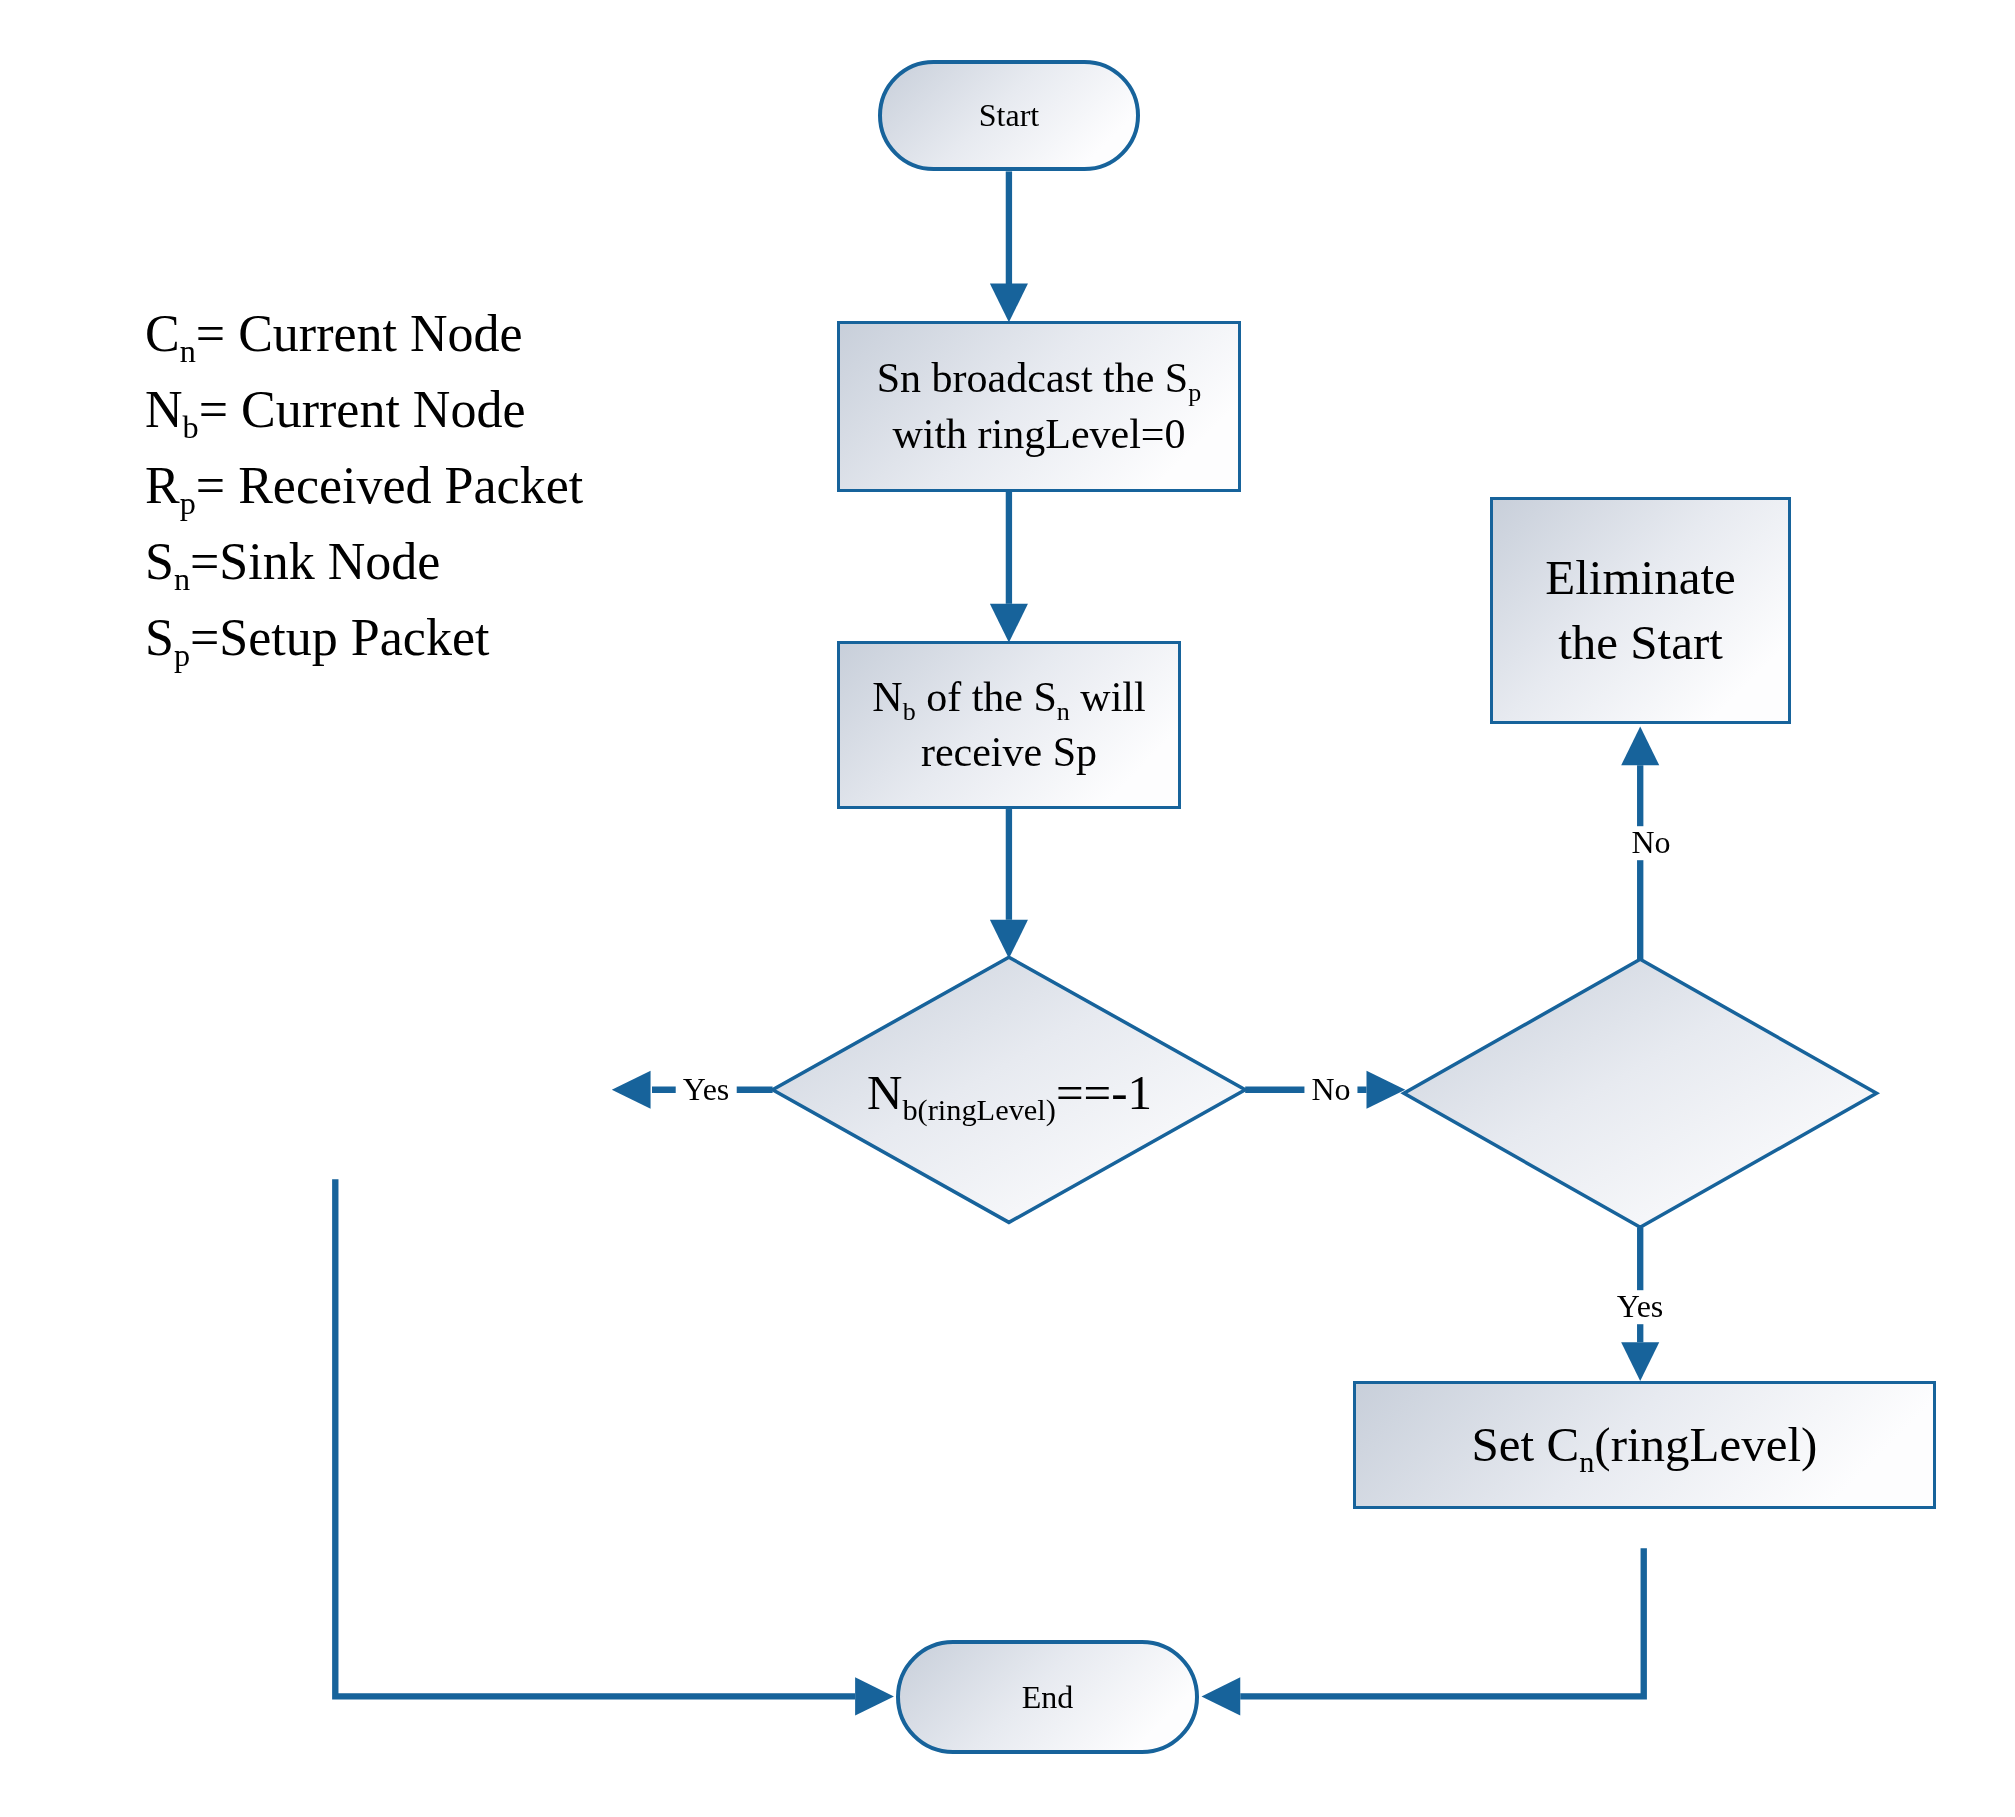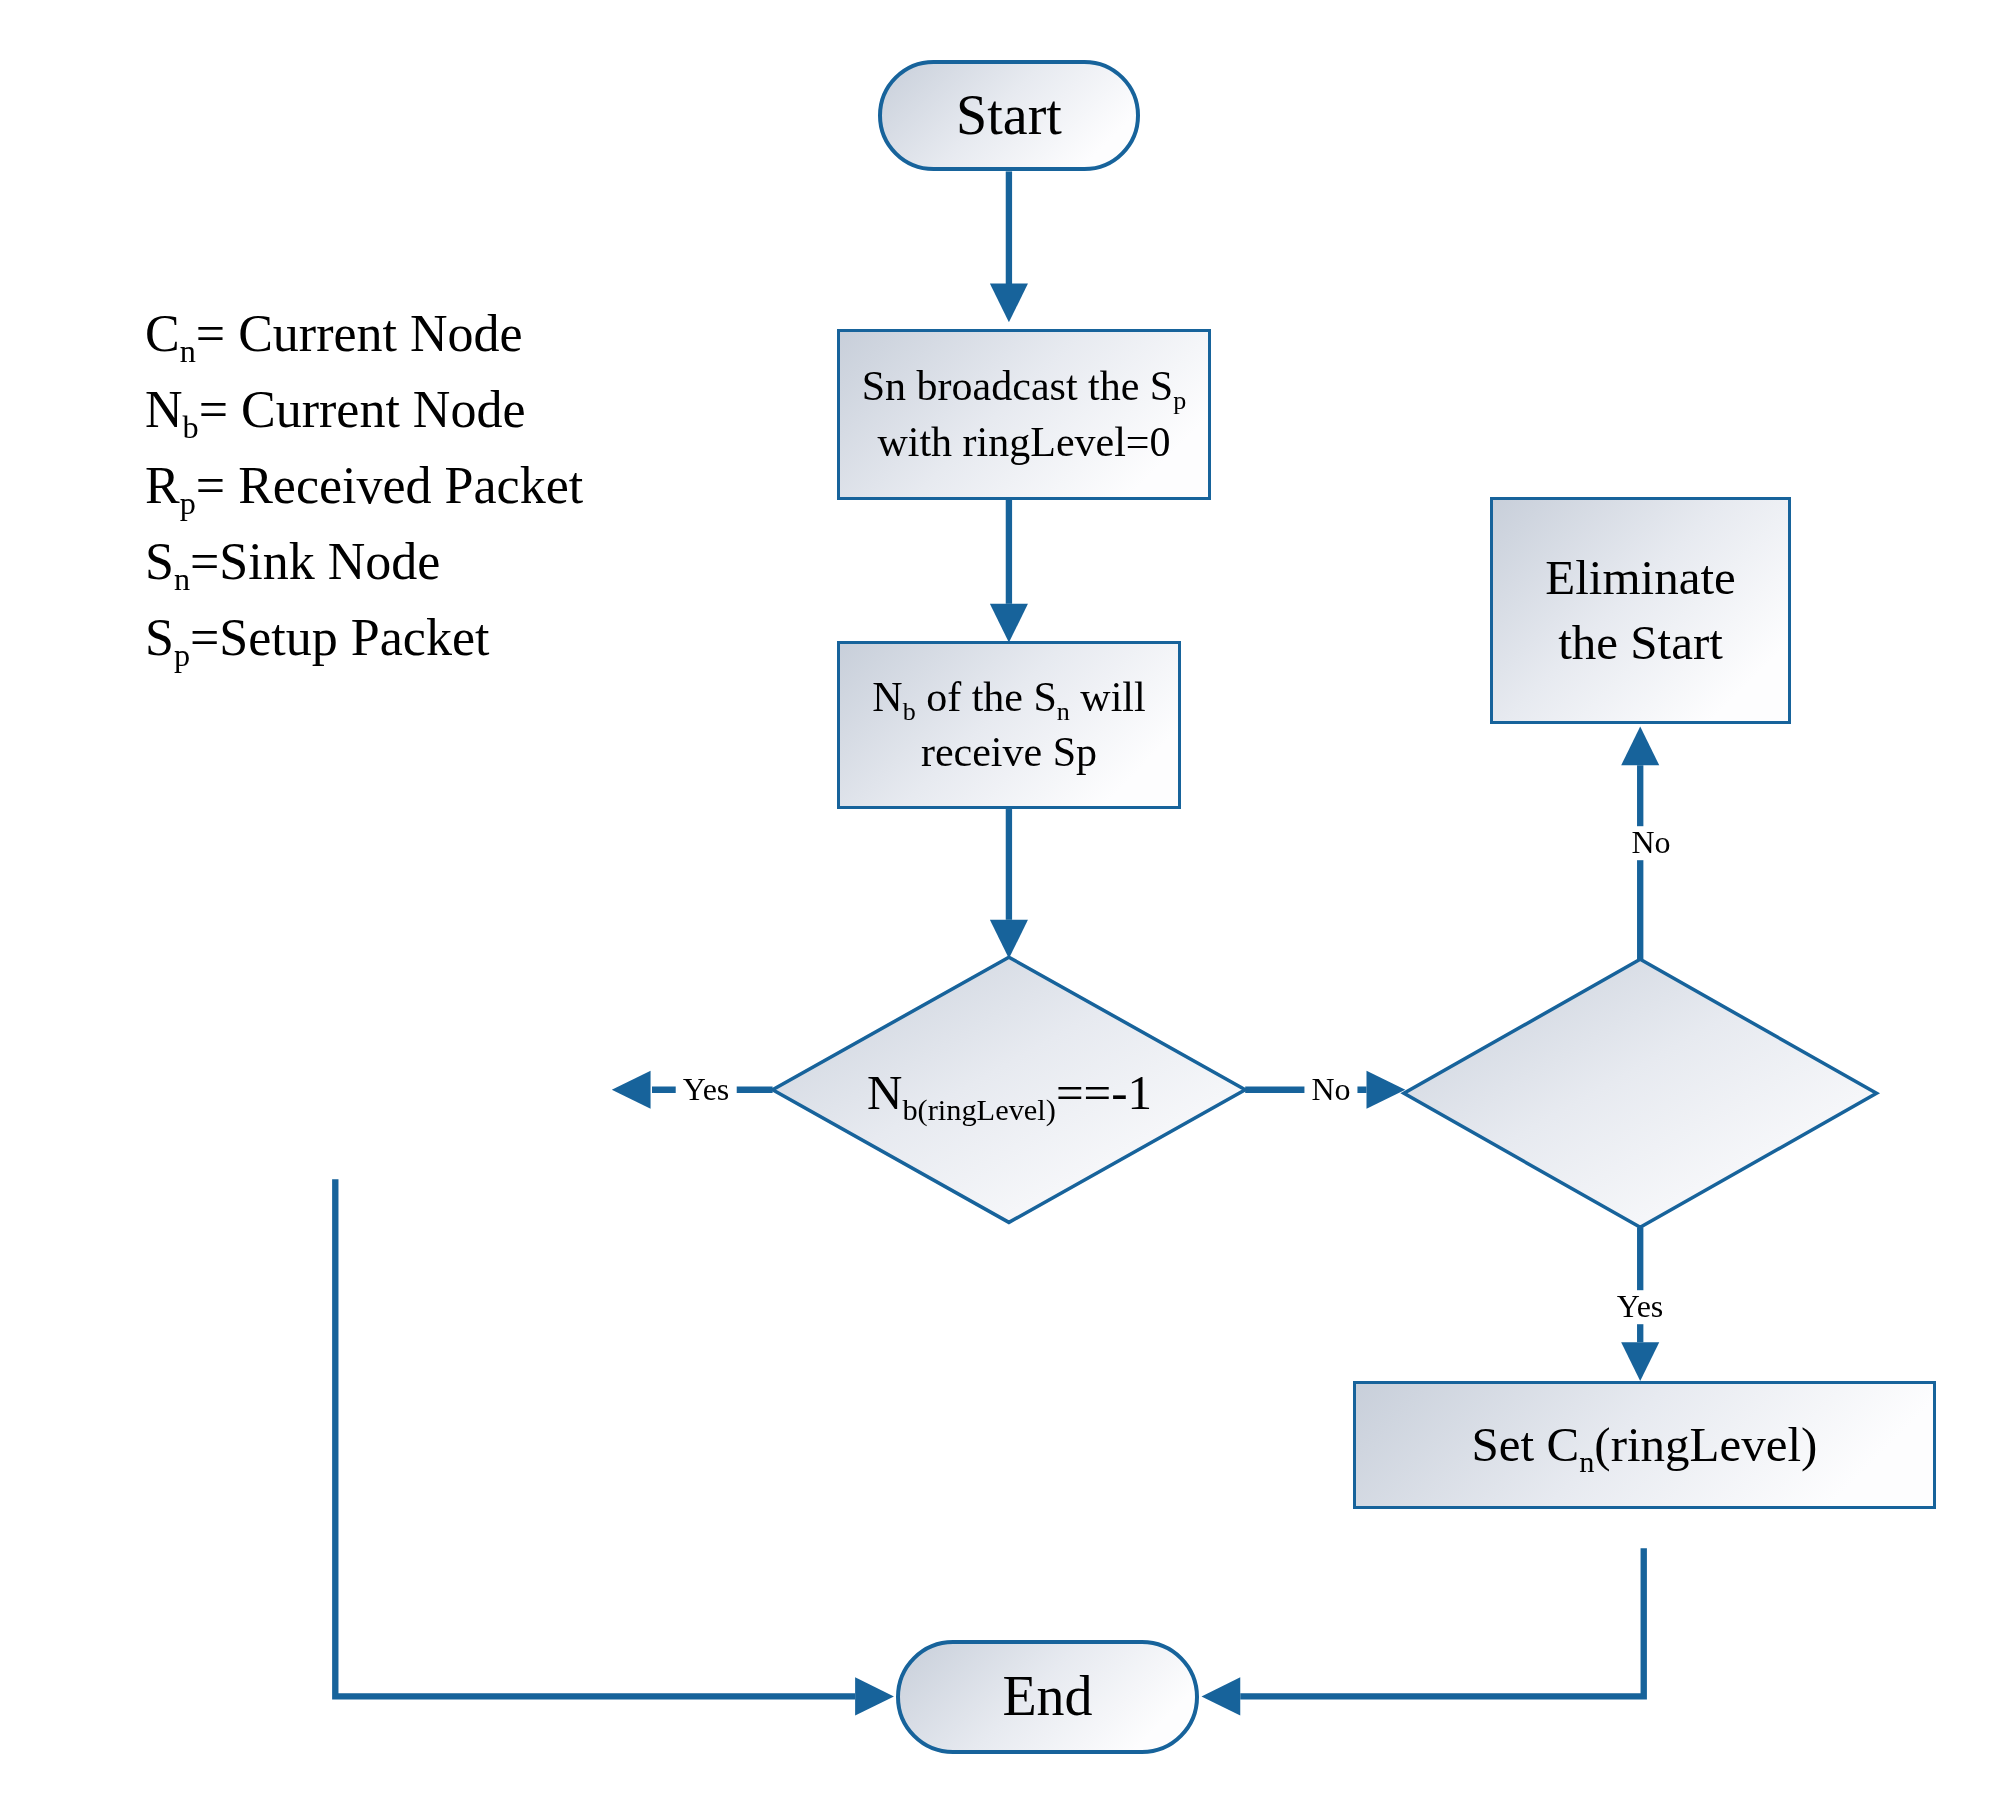--- a/index.html
+++ b/index.html
@@ -41,21 +41,21 @@
     background: #ffffff;
     padding: 0 7px;
     line-height: 1.05;
     font-size: 32px;
     white-space: nowrap;
   }
   .legend { position: absolute; left: 145px; top: 296px; font-size: 52px; line-height: 76px; }
   .legend div { white-space: nowrap; }
   sub { font-size: 62%; line-height: 0; }
   .f60 { font-size: 42px; }
-  .f68 { font-size: 56px; }
+  .f68 { font-size: 32px; }
   .f70 { font-size: 49px; }
   .line { white-space: nowrap; }
 </style>
 </head>
 <body>
 
 <div class="stage">
 
   <svg class="canvas" width="2015" height="1817" viewBox="0 0 2856 2576">
     <defs>
@@ -114,21 +114,21 @@
     <div class="line"><span>N</span><sub>b</sub><span>= Current Node</span></div>
     <div class="line"><span>R</span><sub>p</sub><span>= Received Packet</span></div>
     <div class="line"><span>S</span><sub>n</sub><span>=Sink Node</span></div>
     <div class="line"><span>S</span><sub>p</sub><span>=Setup Packet</span></div>
   </div>
 
   <div class="node terminator f68" style="left:878px; top:60px; width:262px; height:111px;">
     <span>Start</span>
   </div>
 
-  <div class="node f60" style="left:837px; top:321px; width:374px; height:171px;margin-top:8px;">
+  <div class="node f60" style="left:837px; top:321px; width:404px; height:171px;">
     <div class="line"><span>Sn broadcast the S</span><sub>p</sub></div>
     <div class="line"><span>with ringLevel=0</span></div>
   </div>
 
   <div class="node f60" style="left:837px; top:641px; width:344px; height:168px;">
     <div class="line"><span>N</span><sub>b</sub><span> of the S</span><sub>n</sub><span> will</span></div>
     <div class="line"><span>receive Sp</span></div>
   </div>
 
   <div class="dtext f70" style="left:773px; top:960px; width:473px; height:265px;justify-content:center;">

